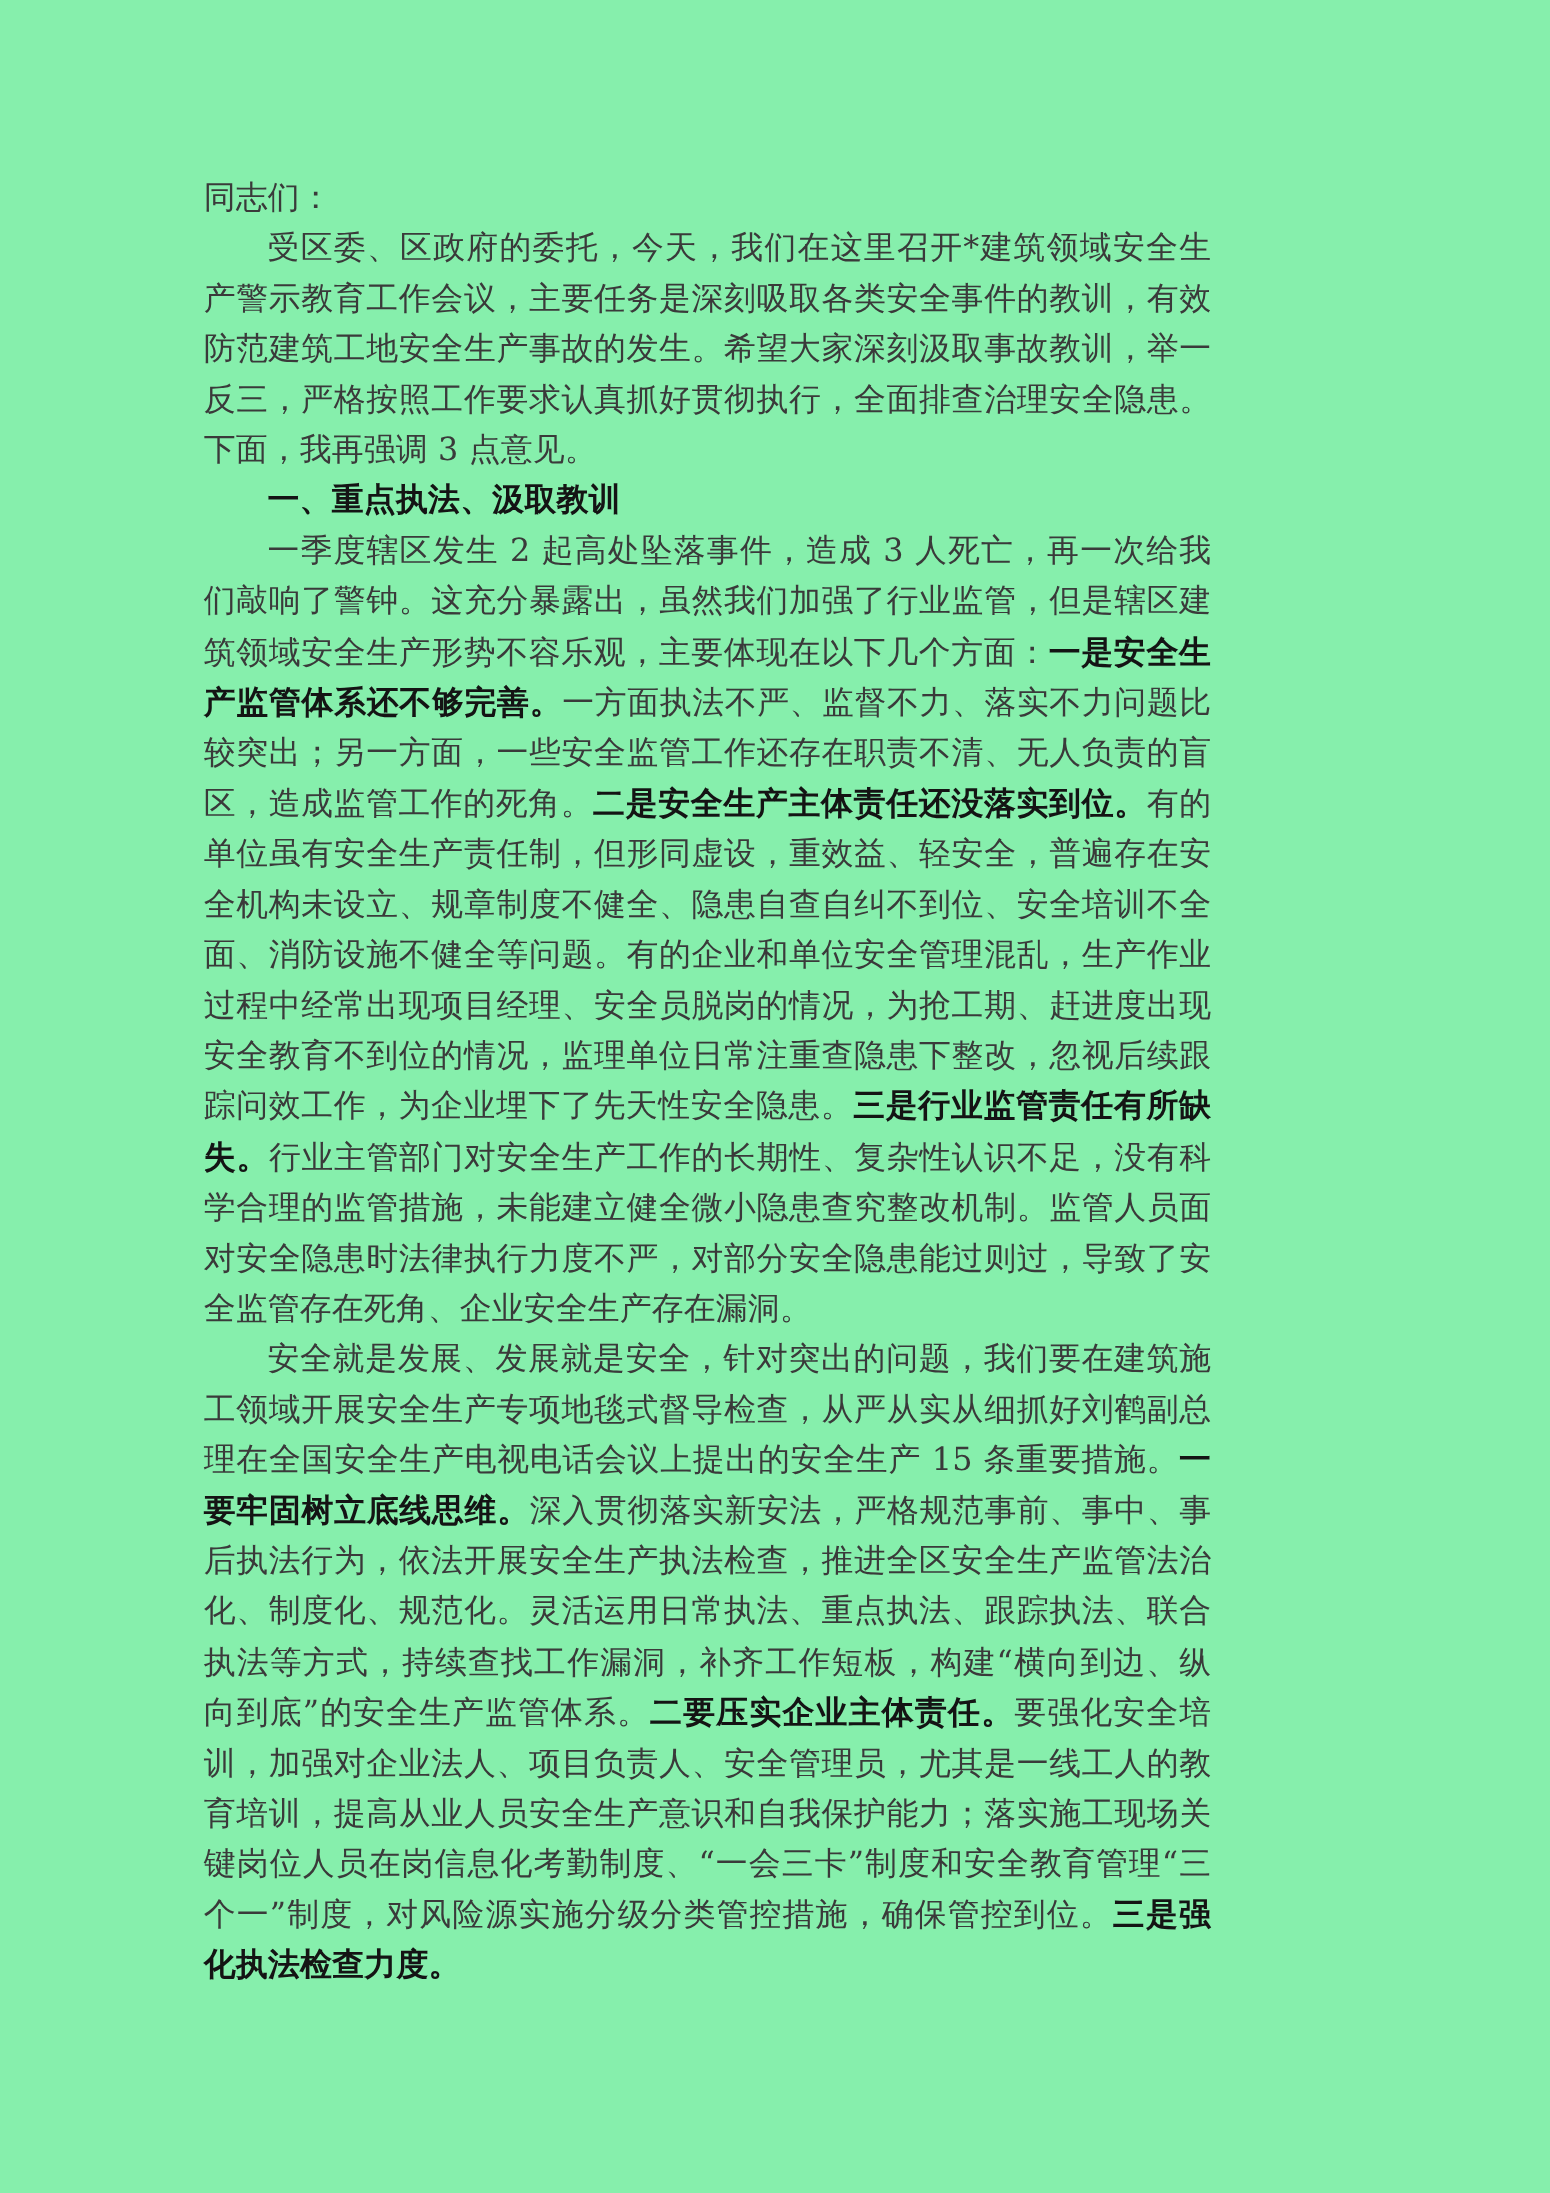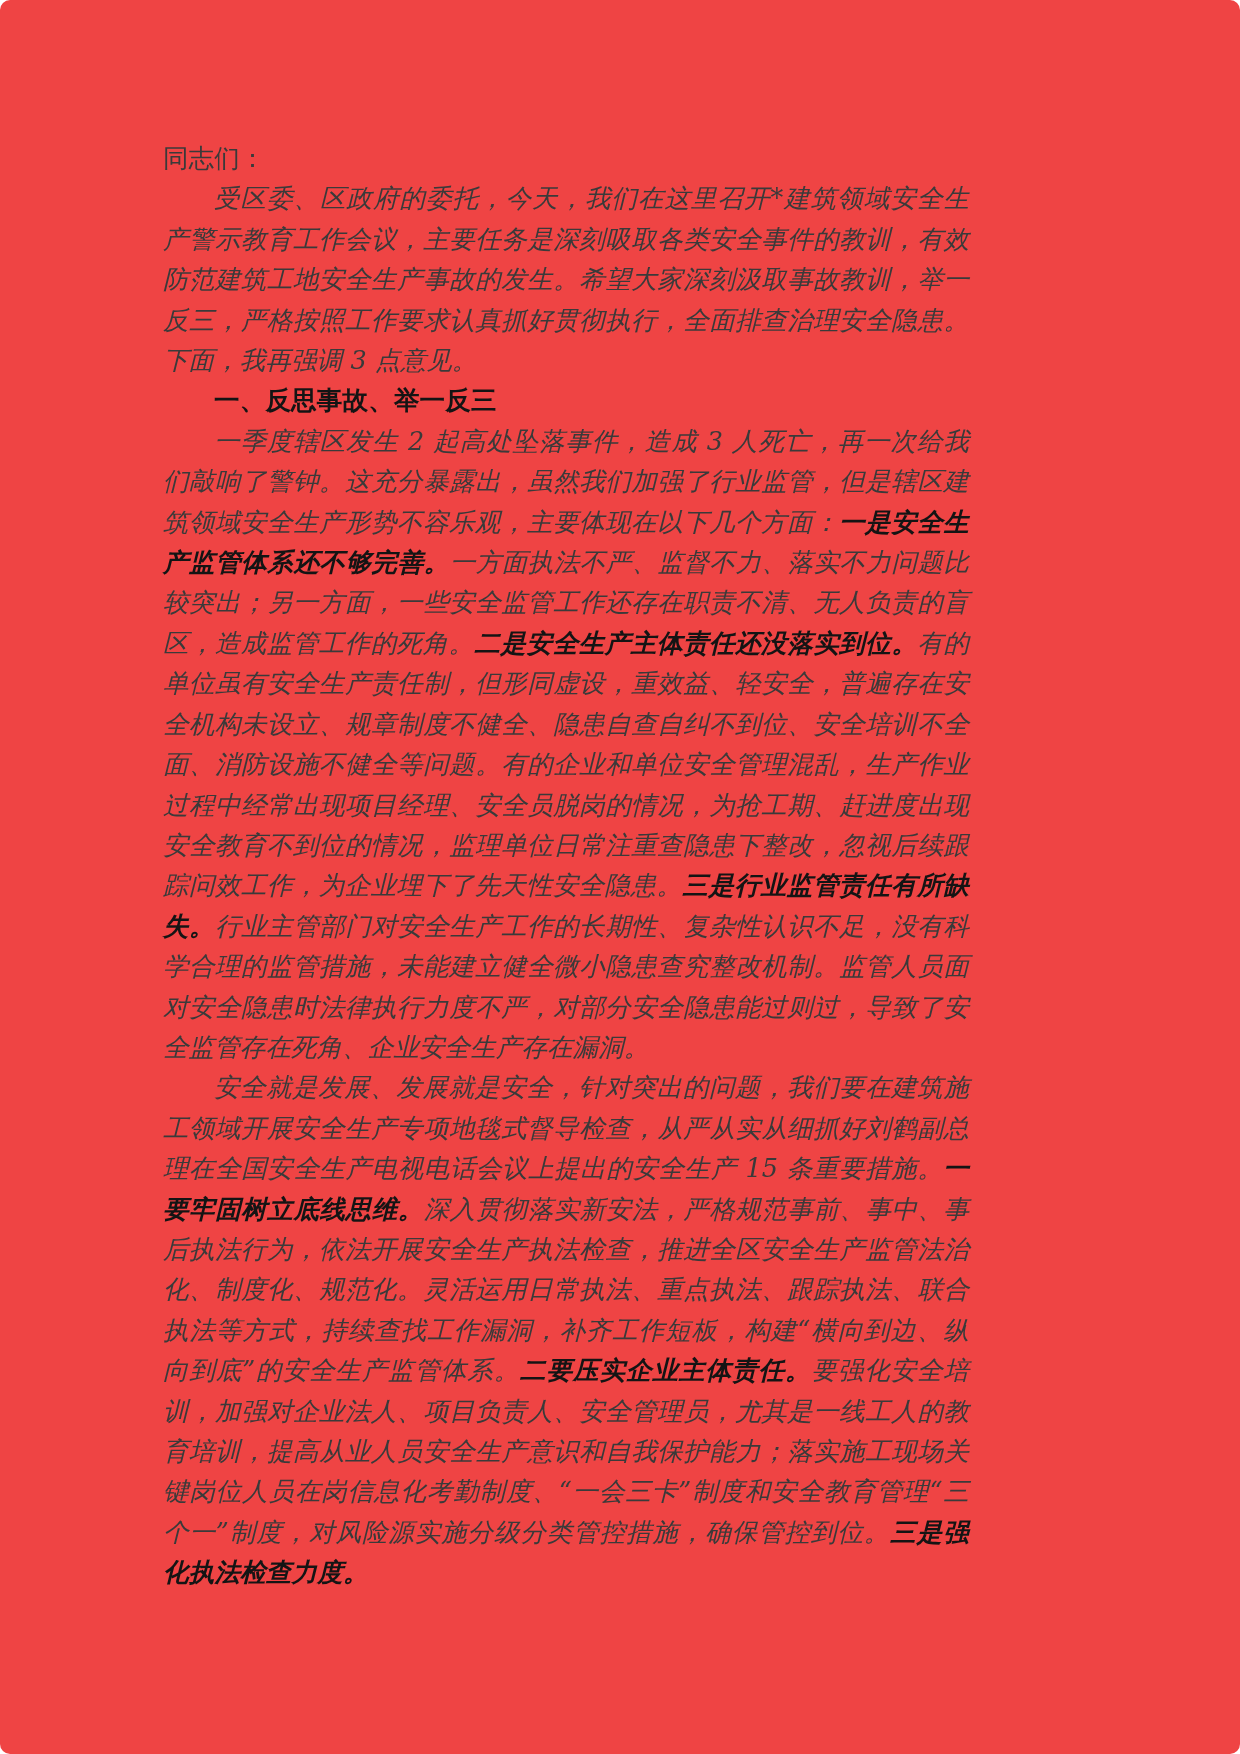--- a/index.html
+++ b/index.html
@@ -7,44 +7,42 @@
     padding: 0;
     background: #ffffff;
   }
   body {
     font-family: "DejaVu Serif", "Liberation Serif", serif;
   }
   .page {
     position: relative;
     width: 1240px;
     height: 1754px;
-    background: #ef4444;
+    background: #86efac;
     box-sizing: border-box;
     overflow: hidden;
-    border-radius: 10px;
   }
   .content {
     position: absolute;
     left: 163px;
     top: 138px;
     width: 806px;
   }
   p {
     margin: 0;
     font-size: 25.5px;
     line-height: 40.4px;
     color: #3a3a3a;
     text-align: justify;
     text-justify: inter-ideograph;
     letter-spacing: 0.1px;
     font-family: "DejaVu Serif", "Liberation Serif", serif;
   }
   p.indent {
     text-indent: 2em;
-    font-style: italic;
   }
   p.heading {
     text-indent: 2em;
     font-weight: bold;
     color: #1d1d1d;
     letter-spacing: 0.4px;
   }
   b, .b {
     font-weight: bold;
     color: #141414;
@@ -54,19 +52,19 @@
 </head>
 <body>
 
 <div class="page">
   <div class="content">
 
     <p class="salutation">同志们：</p>
 
     <div id="paragraph-host">
         <p class="indent"><span>受区委、区政府的委托，今天，我们在这里召开*建筑领域安全生产警示教育工作会议，主要任务是深刻吸取各类安全事件的教训，有效防范建筑工地安全生产事故的发生。希望大家深刻汲取事故教训，举一反三，严格按照工作要求认真抓好贯彻执行，全面排查治理安全隐患。下面，我再强调 3 点意见。</span></p>
-        <p class="heading"><span class="b">一、反思事故、举一反三</span></p>
+        <p class="heading"><span class="b">一、重点执法、汲取教训</span></p>
         <p class="indent"><span>一季度辖区发生 2 起高处坠落事件，造成 3 人死亡，再一次给我们敲响了警钟。这充分暴露出，虽然我们加强了行业监管，但是辖区建筑领域安全生产形势不容乐观，主要体现在以下几个方面：</span><span class="b">一是安全生产监管体系还不够完善。</span><span>一方面执法不严、监督不力、落实不力问题比较突出；另一方面，一些安全监管工作还存在职责不清、无人负责的盲区，造成监管工作的死角。</span><span class="b">二是安全生产主体责任还没落实到位。</span><span>有的单位虽有安全生产责任制，但形同虚设，重效益、轻安全，普遍存在安全机构未设立、规章制度不健全、隐患自查自纠不到位、安全培训不全面、消防设施不健全等问题。有的企业和单位安全管理混乱，生产作业过程中经常出现项目经理、安全员脱岗的情况，为抢工期、赶进度出现安全教育不到位的情况，监理单位日常注重查隐患下整改，忽视后续跟踪问效工作，为企业埋下了先天性安全隐患。</span><span class="b">三是行业监管责任有所缺失。</span><span>行业主管部门对安全生产工作的长期性、复杂性认识不足，没有科学合理的监管措施，未能建立健全微小隐患查究整改机制。监管人员面对安全隐患时法律执行力度不严，对部分安全隐患能过则过，导致了安全监管存在死角、企业安全生产存在漏洞。</span></p>
         <p class="indent"><span>安全就是发展、发展就是安全，针对突出的问题，我们要在建筑施工领域开展安全生产专项地毯式督导检查，从严从实从细抓好刘鹤副总理在全国安全生产电视电话会议上提出的安全生产 15 条重要措施。</span><span class="b">一要牢固树立底线思维。</span><span>深入贯彻落实新安法，严格规范事前、事中、事后执法行为，依法开展安全生产执法检查，推进全区安全生产监管法治化、制度化、规范化。灵活运用日常执法、重点执法、跟踪执法、联合执法等方式，持续查找工作漏洞，补齐工作短板，构建“横向到边、纵向到底”的安全生产监管体系。</span><span class="b">二要压实企业主体责任。</span><span>要强化安全培训，加强对企业法人、项目负责人、安全管理员，尤其是一线工人的教育培训，提高从业人员安全生产意识和自我保护能力；落实施工现场关键岗位人员在岗信息化考勤制度、“一会三卡”制度和安全教育管理“三个一”制度，对风险源实施分级分类管控措施，确保管控到位。</span><span class="b">三是强化执法检查力度。</span></p>
       </div>
 
   </div>
 </div>
 
 </body></html>

